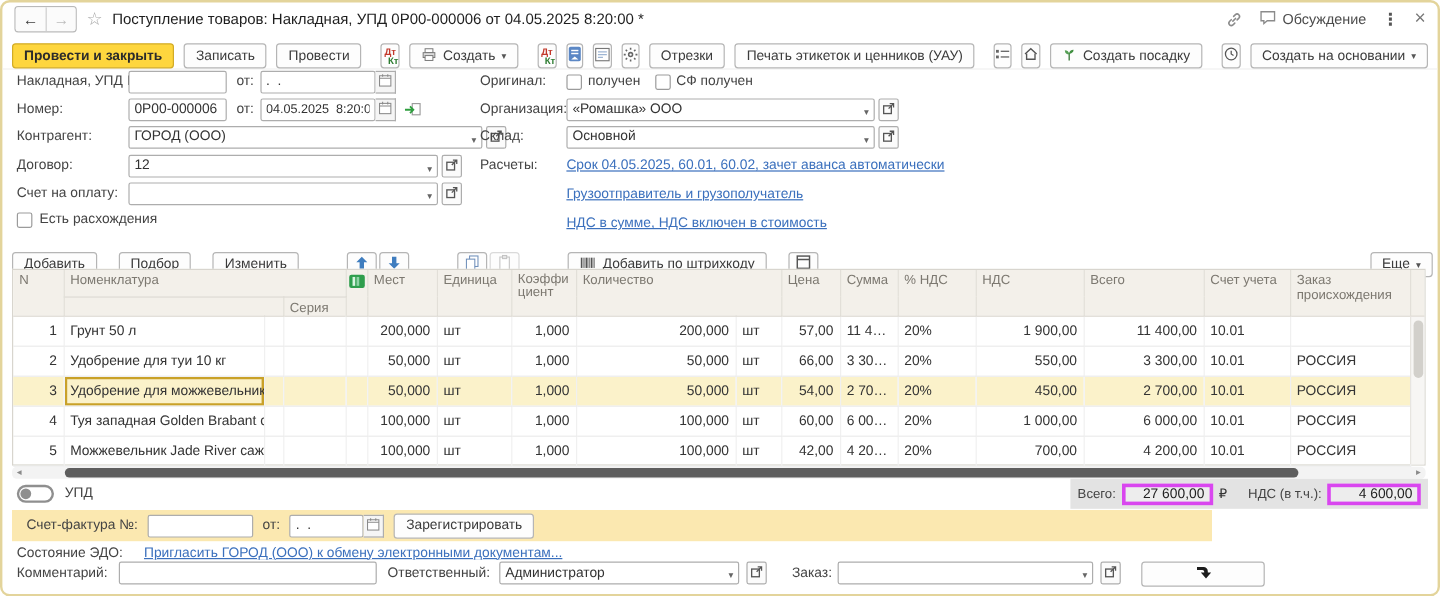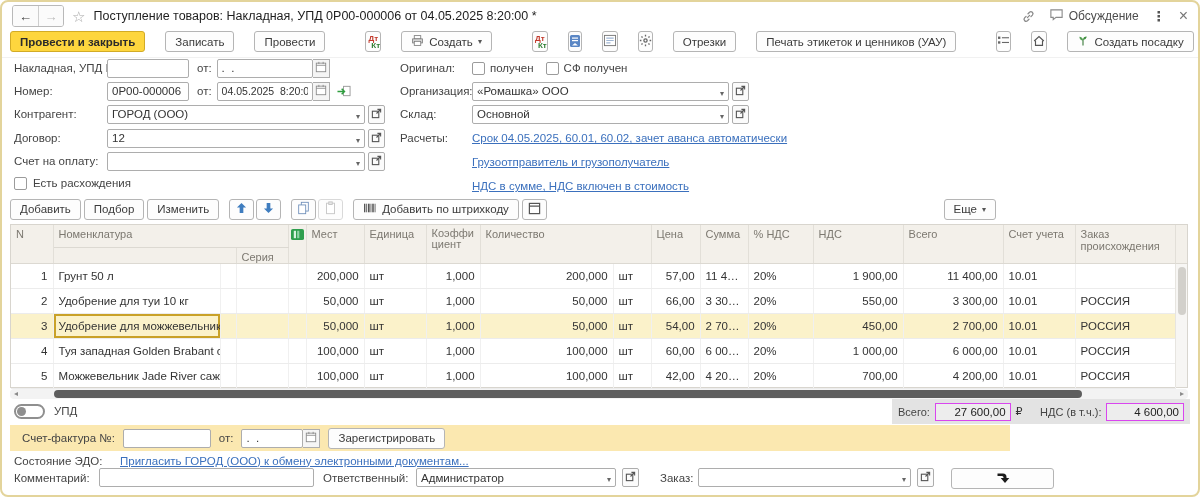--- a/index.html
+++ b/index.html
@@ -12,21 +12,21 @@
 .navbtn{width:25px;height:20px;display:flex;align-items:center;justify-content:center;background:#fbfbfb;border:none;font-size:13px;color:#3e3e3e;cursor:pointer}
 .navbtn+.navbtn{border-left:1px solid #cecece}
 .navbtn.dis{color:#bdbdbd}
 .star{color:#a9a9a9;font-size:15px;line-height:15px;cursor:pointer}
 .title{font-size:12.5px;color:#1e1e1e;white-space:nowrap}
 .tright{margin-left:auto;display:flex;align-items:center;gap:13px;color:#6e6e6e}
 .disc{display:flex;align-items:center;gap:5px;font-size:12px;color:#4c4c4c;cursor:pointer}
 .dots{font-size:14px;font-weight:bold;color:#555;cursor:pointer}
 .close{font-size:16px;color:#777;cursor:pointer;line-height:14px}
 
-.toolbar{position:absolute;left:0;top:29px;width:100%;height:27px;display:flex;align-items:flex-start;gap:20px;padding:0 8px;border-bottom:1px solid #f1f1f1}
+.toolbar{position:absolute;left:0;top:29px;width:100%;height:27px;display:flex;align-items:flex-end;gap:8px;padding:0 8px;border-bottom:1px solid #f1f1f1}
 .btn{display:inline-flex;align-items:center;justify-content:center;gap:5px;height:21px;padding:0 9px;background:#fdfdfd;border:1px solid #b5b5b5;border-radius:3px;font-size:11.5px;color:#3b3b3b;white-space:nowrap;cursor:pointer;font-family:inherit}
 .btn.ic{width:25px;padding:0}
 .btn.primary{background:#fed63e;border-color:#d2ab26;font-weight:bold;color:#2b2b2b}
 .caret{font-size:8px;color:#555}
 .sep{width:4px}
 .dtkt{display:flex;flex-direction:column;line-height:7px;font-size:8px;font-weight:bold}
 .dtkt .dt{color:#c2392b}
 .dtkt .kt{color:#2e7d32;margin-left:5px}
 
 .frow{position:absolute;display:flex;align-items:center;height:20px}
@@ -34,21 +34,21 @@
 .inp{display:flex;align-items:center;height:19px;border:1px solid #adadad;background:#fff;padding:0 4px;border-radius:2px;overflow:hidden}
 .inp .v{white-space:pre;overflow:hidden}
 .combo{position:relative;padding-right:15px}
 .combo .arr{position:absolute;right:4px;top:6px;font-size:8px;color:#666}
 .calbtn{width:17px;height:19px;border:1px solid #adadad;border-left:none;background:#f5f5f5;display:flex;align-items:center;justify-content:center;cursor:pointer}
 .openbtn{width:17px;height:19px;border:1px solid #adadad;background:#fbfbfb;margin-left:3px;display:flex;align-items:center;justify-content:center;border-radius:2px;cursor:pointer}
 .iconbtn-plain{border:none;background:none;display:flex;align-items:center;cursor:pointer}
 .link{color:#3b70bd;text-decoration:underline;cursor:pointer;white-space:nowrap}
 .cb{width:13px;height:13px;border:1px solid #9b9b9b;border-radius:2px;background:#fff;flex:none;cursor:pointer}
 
-.ttb{position:absolute;left:8px;top:195px;width:986px;height:24px;display:flex;align-items:center;gap:3px}
+.ttb{position:absolute;left:8px;top:206px;width:1184px;height:24px;display:flex;align-items:center;gap:18px}
 .pair{display:flex;gap:2px}
 
 .tbwrap{position:absolute;left:8px;top:222px;width:1178px;height:164px;border:1px solid #d8d5ce;background:#fff}
 table{border-collapse:collapse;table-layout:fixed;width:1164px;font-size:11.5px}
 thead th{background:#f3f0ea;color:#7c7870;font-weight:normal;text-align:left;vertical-align:top;padding:3px 5px 0;border-right:1px solid #e2dfd8;border-bottom:1px solid #dcd9d2;font-size:11px}
 thead tr.h1 th{height:22px}
 thead tr.h2 th{height:15px}
 th.wrap{word-break:break-all;line-height:11px}
 tbody td{height:25px;padding:0 5px;border-right:1px solid #f0f0f0;border-bottom:1px solid #ececec;white-space:nowrap;overflow:hidden;color:#333}
 td.r{text-align:right}
@@ -60,21 +60,21 @@
 .vtrack{position:relative;height:123px;background:#f7f6f4;border-left:1px solid #e7e5e0}
 .vthumb{position:absolute;left:2px;top:3px;width:8px;height:48px;background:#d2d0cb;border-radius:4px;cursor:pointer}
 
 .hscroll{position:absolute;left:8px;top:387px;width:1178px;height:10px;background:#f3f3f3;border-radius:4px;display:flex;align-items:center}
 .harr{width:12px;text-align:center;font-size:8px;color:#8a8a8a;line-height:10px;cursor:pointer}
 .hthumb{position:absolute;left:44px;top:1px;width:1028px;height:8px;background:#5e5e5e;border-radius:4px;cursor:pointer}
 .updrow{position:absolute;left:12px;top:399px;height:20px;display:flex;align-items:center;gap:9px}
 .toggle{width:31px;height:15px;border:2px solid #8f8f8f;border-radius:9px;position:relative;background:#fff;cursor:pointer}
 .knob{position:absolute;left:1px;top:1px;width:9px;height:9px;border-radius:50%;background:#8f8f8f}
 .totals{position:absolute;left:890px;top:397px;width:298px;height:25px;background:#e3e3e3;display:flex;align-items:center;gap:5px;padding:0 6px;font-size:11px}
-.valbox{height:18px;background:#ededed;border:1px solid #d946ef;display:flex;align-items:center;justify-content:flex-end;padding:0 4px;font-size:11.5px;color:#222}
+.valbox{height:18px;background:#ededed;border:3px solid #d946ef;display:flex;align-items:center;justify-content:flex-end;padding:0 4px;font-size:11.5px;color:#222}
 .sfband{position:absolute;left:8px;top:423px;width:1000px;height:26px;background:#fbe8b0;display:flex;align-items:center;gap:8px;padding:0 6px}
 .edorow{position:absolute;left:12px;top:451px;height:15px;display:flex;align-items:center}
 .botrow{position:absolute;left:0;top:466px;width:1200px;height:22px}
 .botrow .lbl{position:absolute;top:4px}
 .abs{position:absolute}
 </style>
 </head>
 <body>
 
 <div class="win">
@@ -263,21 +263,21 @@
       </button>
     <span class="iconbtn-plain" style="margin-left:6px">
         <svg width="16" height="14" viewBox="0 0 16 15">
           <rect x="7.5" y="2.5" width="7" height="10" fill="#fff" stroke="#999"></rect>
           <path d="M1 8h7M5.5 5l3 3-3 3" stroke="#2f9e3f" stroke-width="1.6" fill="none"></path>
         </svg>
       </span>
   </div>
   <div class="frow" style="left:12px;top:102px">
     <span class="lbl" style="width:93px">Контрагент:</span>
-    <div class="inp combo" style="width:258px">
+    <div class="inp combo" style="width:295px">
         <span class="v">ГОРОД (ООО)</span>
         <span class="arr">▾</span>
       </div>
     <button class="openbtn">
         <span><svg width="11" height="11" viewBox="0 0 12 12" fill="none" stroke="#555" stroke-width="1.2">
             <rect x="1.5" y="3.5" width="7" height="7"></rect>
             <path d="M6 6l4.5-4.5M7 1.5h3.5V5"></path>
           </svg></span>
       </button>
   </div>

